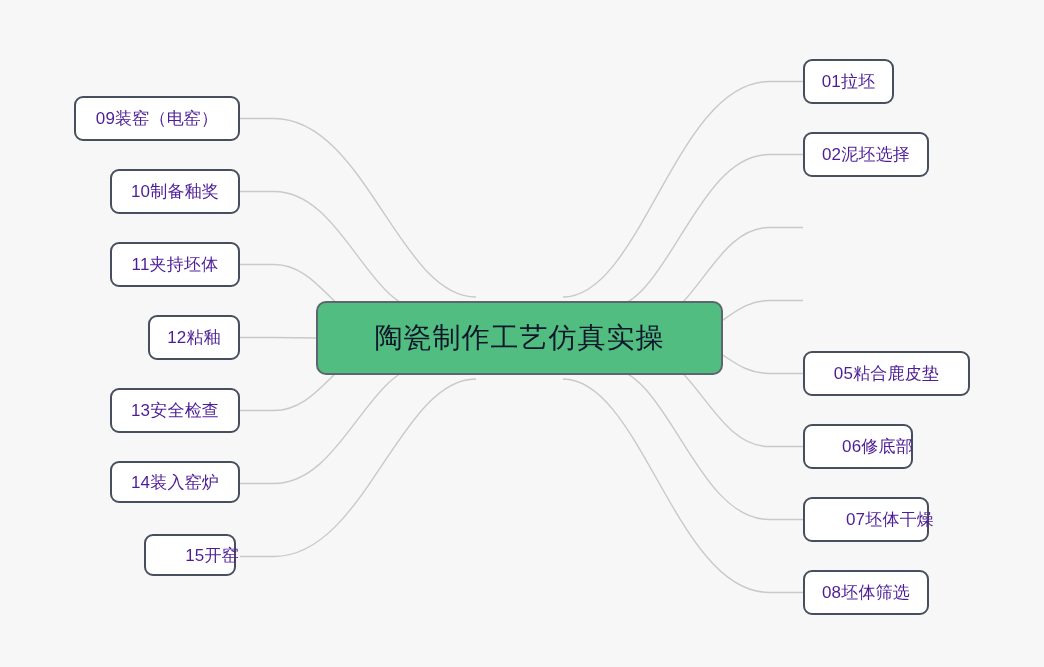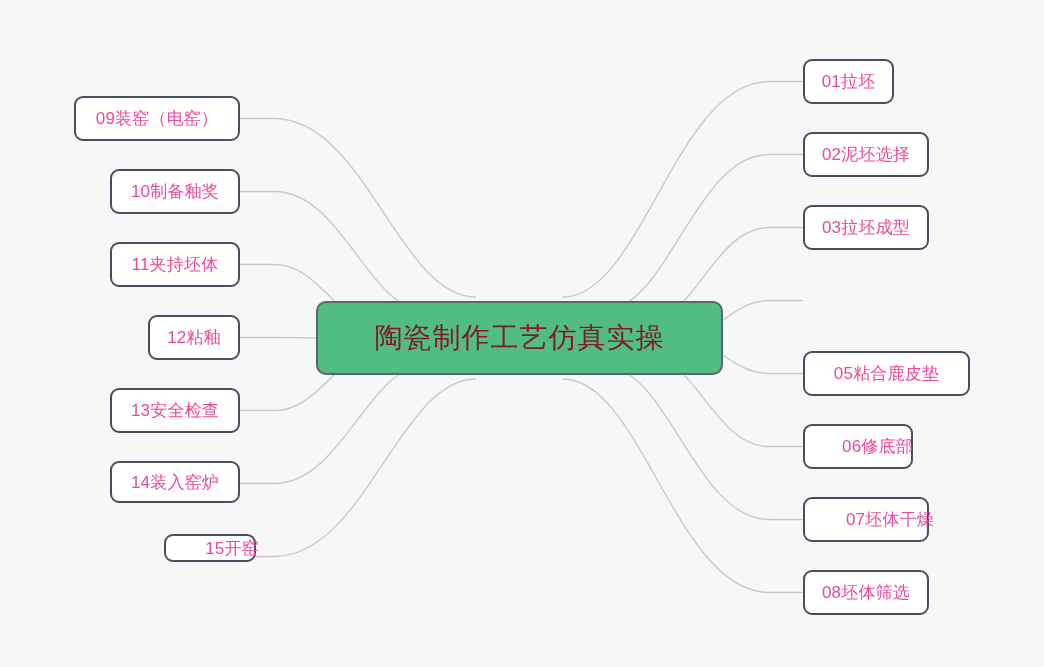--- a/index.html
+++ b/index.html
@@ -28,37 +28,37 @@
     width: 1044px;
     height: 667px;
     pointer-events: none;
   }
   .node {
     position: absolute;
     box-sizing: border-box;
     background: #ffffff;
     border: 2px solid #474f5e;
     border-radius: 9px;
-    color: #ec4899;
+    color: #4c1d95;
     font-size: 17px;
     line-height: 1;
     display: flex;
     align-items: center;
     justify-content: center;
     white-space: nowrap;
     letter-spacing: 0.2px;
     z-index: 2;
   }
   .node-center {
     position: absolute;
     box-sizing: border-box;
     background: #52bd81;
     border: 2px solid #5e6470;
     border-radius: 10px;
-    color: #7f1d1d;
+    color: #0f172a;
     font-size: 28px;
     line-height: 1;
     display: flex;
     align-items: center;
     justify-content: center;
     white-space: nowrap;
     letter-spacing: 1px;
     z-index: 3;
   }
 </style>
@@ -85,23 +85,20 @@
     </svg>
 <div class="node-center" style="left: 316px; top: 301px; width: 407px; height: 74px;">
       <span>陶瓷制作工艺仿真实操</span>
     </div>
     <div class="node" style="left: 803px; top: 59px; width: 91px; height: 45px;">
       <span>01拉坯</span>
     </div>
     <div class="node" style="left: 803px; top: 132px; width: 126px; height: 45px;">
       <span>02泥坯选择</span>
     </div>
-    <div class="node" style="left: 803px; top: 205px; width: 126px; height: 45px;">
-      <span>03拉坯成型</span>
-    </div>
     <div class="node" style="left: 803px; top: 351px; width: 167px; height: 45px;">
       <span>05粘合鹿皮垫</span>
     </div>
     <div class="node" style="left: 803px; top: 424px; width: 110px; height: 45px; padding-left: 39px;">
       <span>06修底部</span>
     </div>
     <div class="node" style="left: 803px; top: 497px; width: 126px; height: 45px; padding-left: 48px;">
       <span>07坯体干燥</span>
     </div>
     <div class="node" style="left: 803px; top: 570px; width: 126px; height: 45px;">
@@ -118,16 +115,16 @@
     </div>
     <div class="node" style="left: 148px; top: 315px; width: 92px; height: 45px;">
       <span>12粘釉</span>
     </div>
     <div class="node" style="left: 110px; top: 388px; width: 130px; height: 45px;">
       <span>13安全检查</span>
     </div>
     <div class="node" style="left: 110px; top: 461px; width: 130px; height: 42px;">
       <span>14装入窑炉</span>
     </div>
-    <div class="node" style="left: 164px; top: 534px; width: 92px; height: 28px; padding-left: 44px;">
+    <div class="node" style="left: 144px; top: 534px; width: 92px; height: 42px; padding-left: 44px;">
       <span>15开窑</span>
     </div>
   </div>
 
 </body></html>

